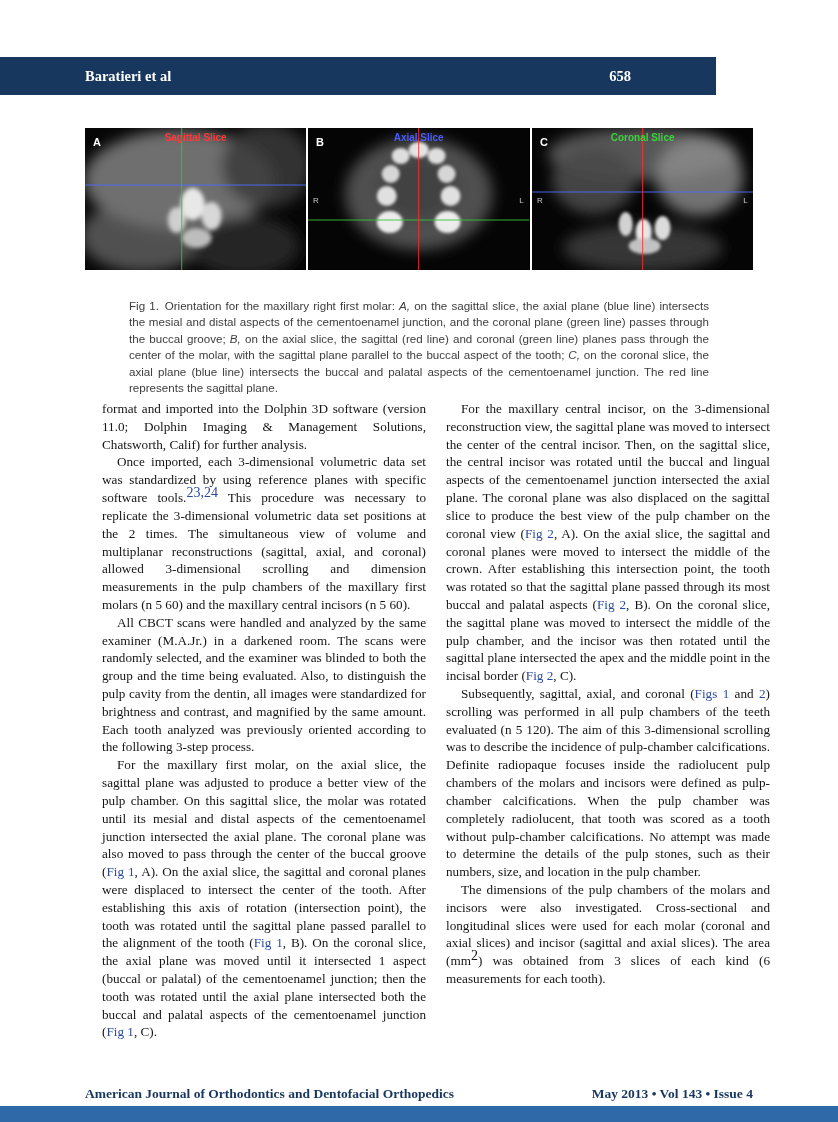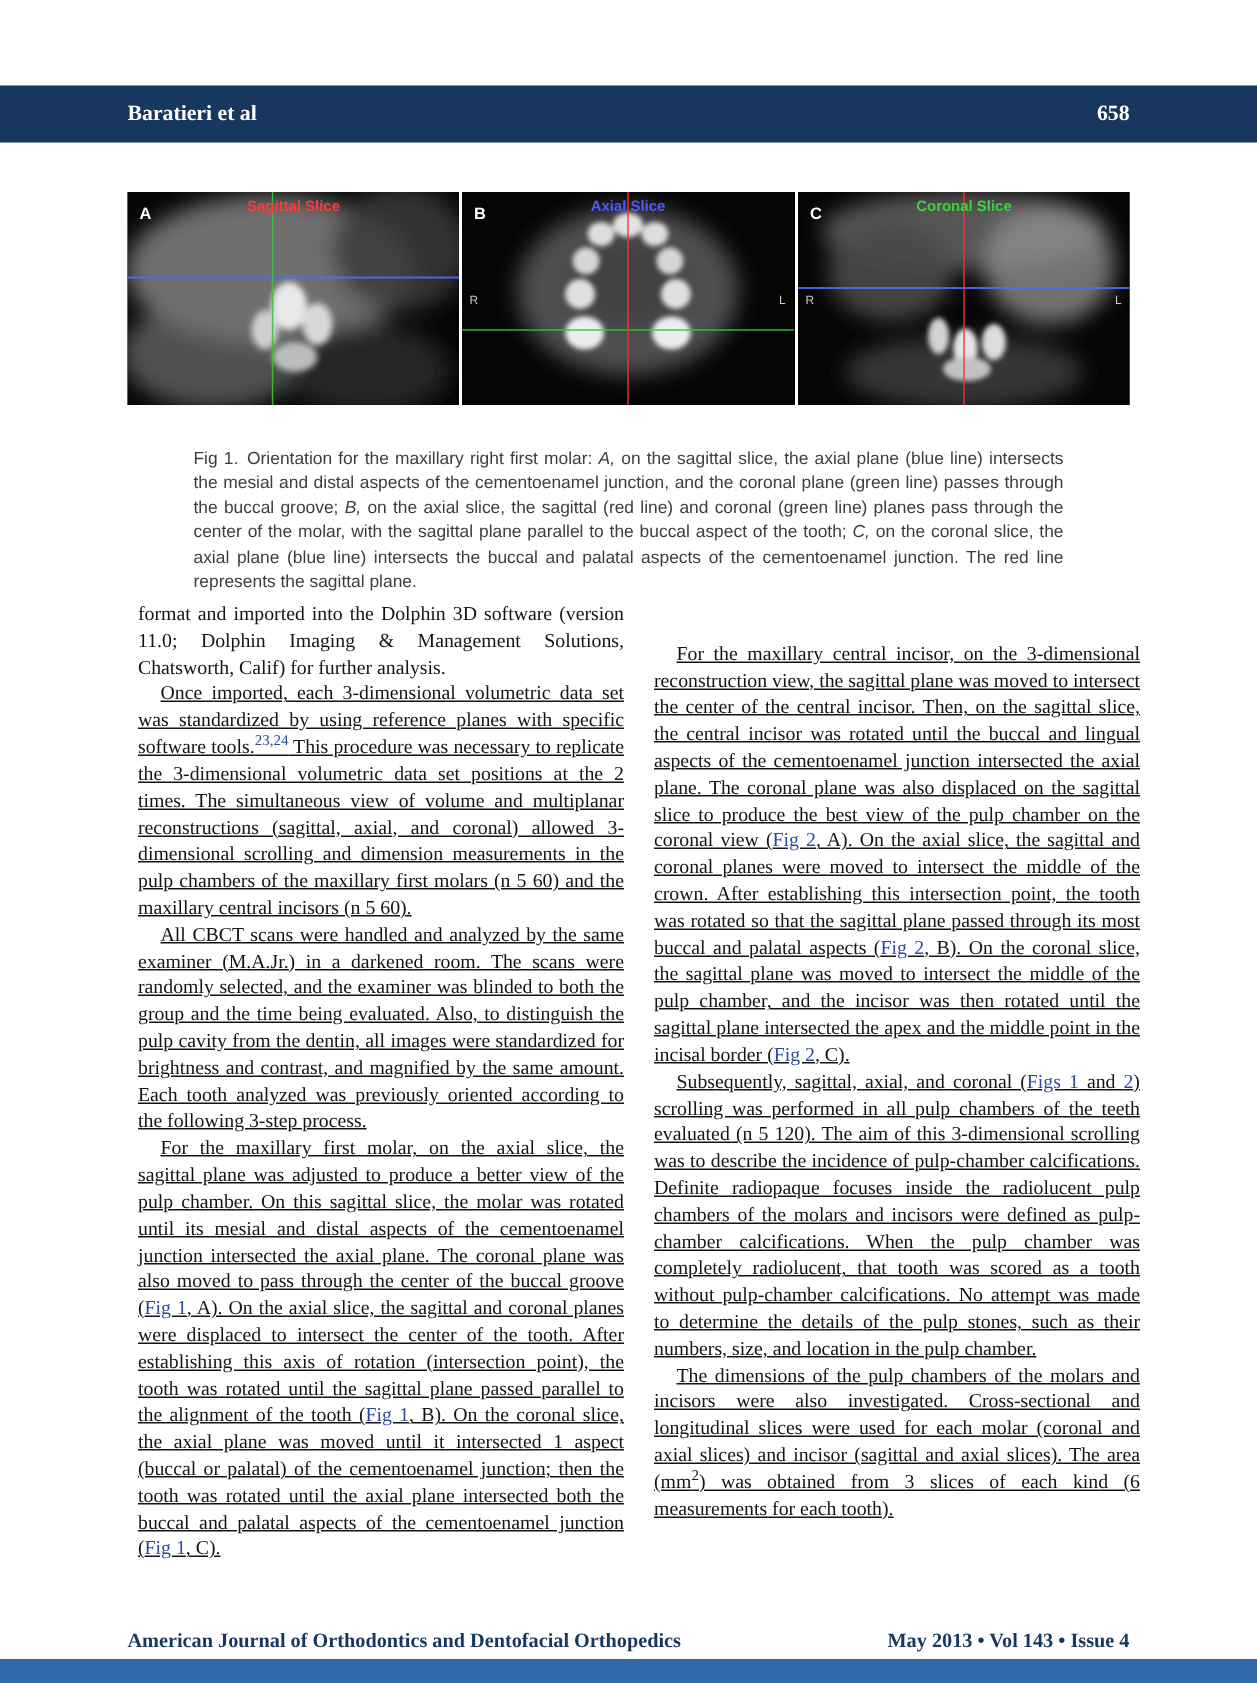--- a/index.html
+++ b/index.html
@@ -3,41 +3,41 @@
 <meta charset="utf-8">
 <style>
   * { margin:0; padding:0; box-sizing:border-box; }
   html,body { background:#ffffff; }
   body {
     width:838px; height:1122px; position:relative; overflow:hidden;
     font-family:"Liberation Serif", serif;
     --header-bar:#17375e; --footer-bar:#3069a8; --link:#2b4a9e; --footer-text:#17375e;
   }
   .header-bar {
-    position:absolute; left:0; top:57px; width:838px; height:38px;
+    position:absolute; left:0; top:57px; width:716px; height:38px;
     background:var(--header-bar);
     display:flex; align-items:center; justify-content:space-between;
     padding:0 85px; color:#ffffff; font-size:14.5px; font-weight:bold;
   }
   .figure-block { position:absolute; left:85px; top:128px; width:668px; }
   .panels { display:flex; gap:2px; height:142px; background:#ffffff; }
   .panel { flex:1; position:relative; background:#000; }
   .panel svg { display:block; width:100%; height:100%; }
   .caption {
     margin:28px auto 0; width:580px;
     font-family:"Liberation Sans", sans-serif;
     font-size:11.6px; line-height:1.42; color:#3d3d3d; text-align:justify;
   }
   .caption em { font-style:italic; }
-  .body-cols { position:absolute; left:92px; top:400px; width:668px; display:flex; gap:20px;align-items:center; }
+  .body-cols { position:absolute; left:102px; top:400px; width:668px; display:flex; gap:20px; }
   .col { width:324px; font-size:13.2px; line-height:1.35; color:#141414; text-align:justify; hyphens:auto; }
   .body-para { margin:0; }
-  .body-para.indent { text-indent:15px;text-decoration:underline; }
+  .body-para.indent { text-indent:15px; }
   .ref-link { color:var(--link); text-decoration:none; cursor:pointer; }
-  sup { font-size:10px; line-height:0; vertical-align:super; }
+  sup { font-size:14px; line-height:0; vertical-align:super; }
   .footer-text {
     position:absolute; left:0; top:1086px; width:838px; padding:0 85px;
     display:flex; justify-content:space-between;
     color:var(--footer-text); font-weight:bold; font-size:13.5px;
   }
   .footer-bar { position:absolute; left:0; top:1106px; width:838px; height:16px; background:var(--footer-bar); }
   .svg-title { font-family:"Liberation Sans", sans-serif; font-weight:bold; font-size:10px; }
   .svg-letter { font-family:"Liberation Sans", sans-serif; font-weight:bold; font-size:11px; fill:#ffffff; }
   .svg-orient { font-family:"Liberation Sans", sans-serif; font-size:8px; fill:#cccccc; }
 </style>

